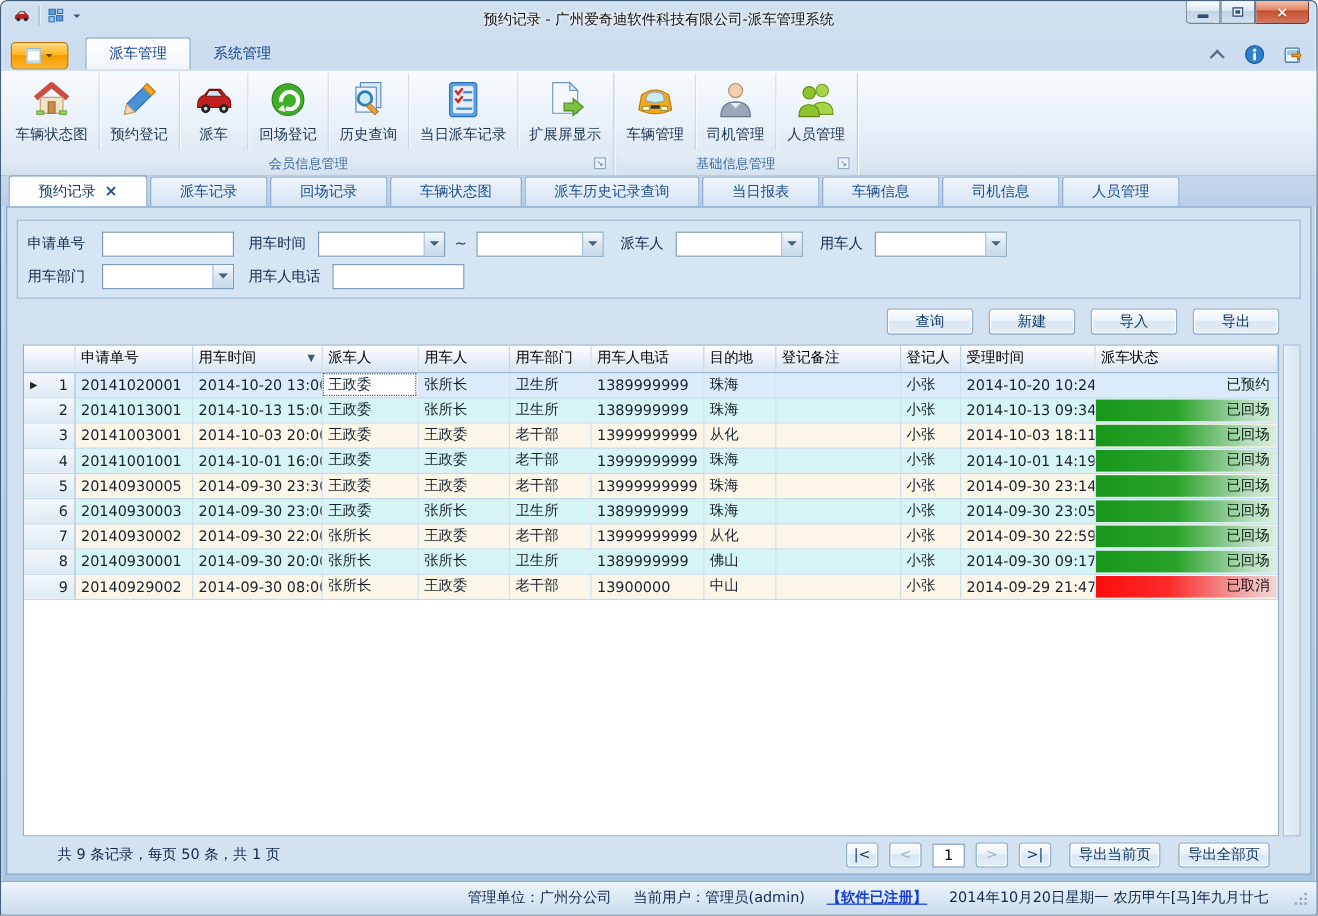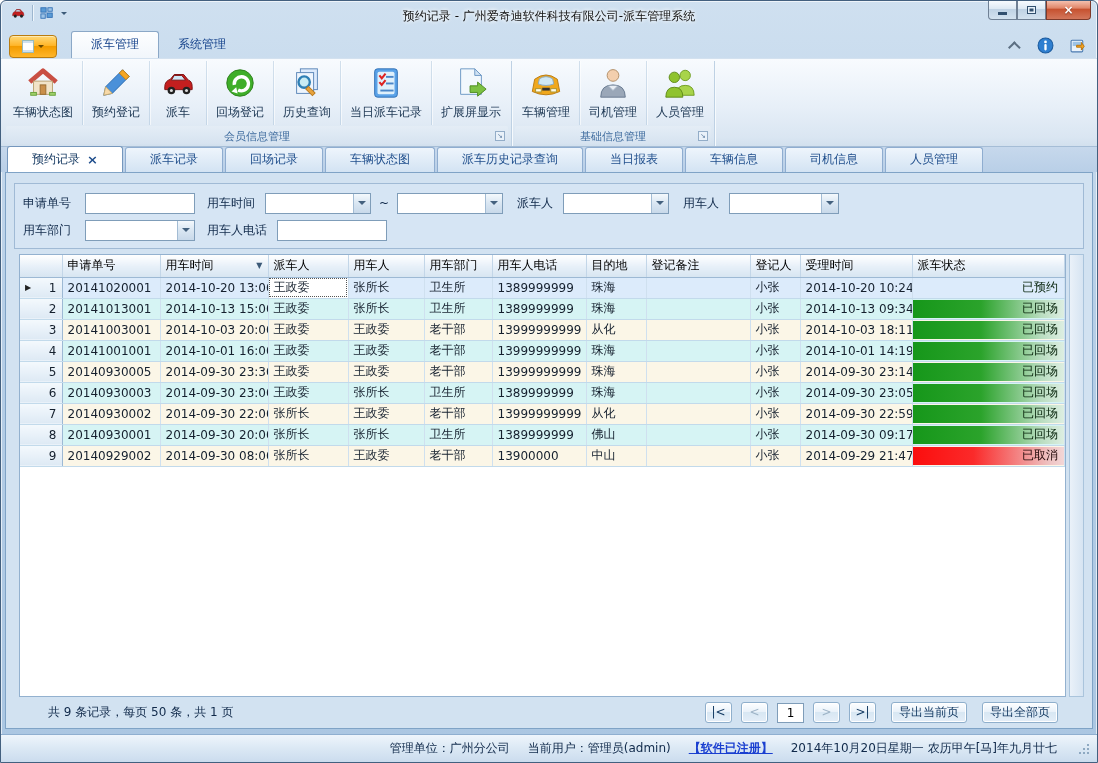--- a/index.html
+++ b/index.html
@@ -393,20 +393,26 @@
         <span class="flabel" style="width:52px">用车部门</span>
         <span class="combo" style="width:110px">
             <span class="fill"></span>
             <span class="combo-arrow"></span>
           </span>
         <span class="flabel" style="margin-left:12px">用车人电话</span>
         <span class="tbox" style="width:110px"></span>
       </div>
     </div>
 
+    <div class="actionsRow">
+      <div class="btn">查询</div>
+      <div class="btn">新建</div>
+      <div class="btn">导入</div>
+      <div class="btn">导出</div>
+    </div>
 
     <div class="gridWrap">
       <div class="gridBox">
         <table>
           <colgroup>
               <col style="width: 42px;">
               <col style="width: 98px;">
               <col style="width: 108px;">
               <col style="width: 80px;">
               <col style="width: 76px;">

